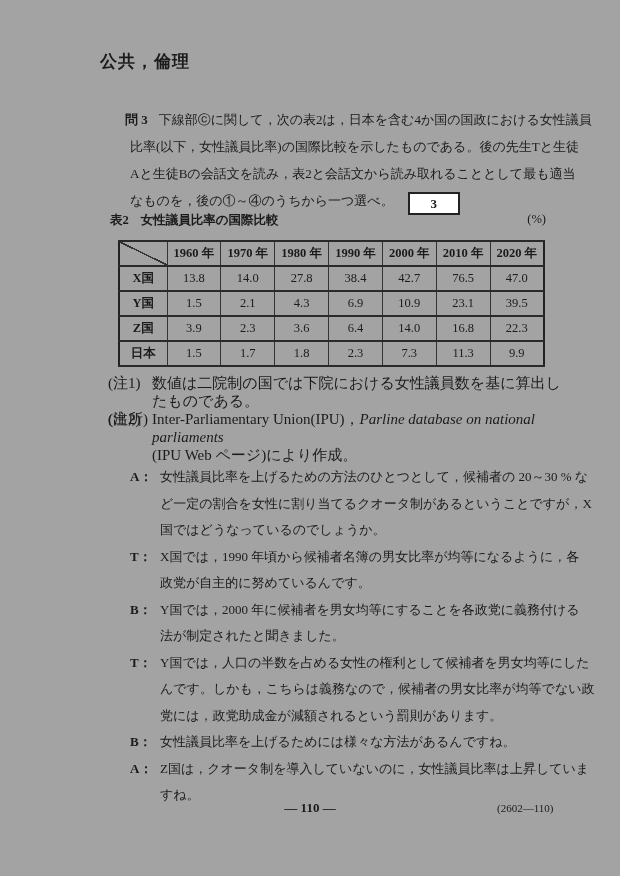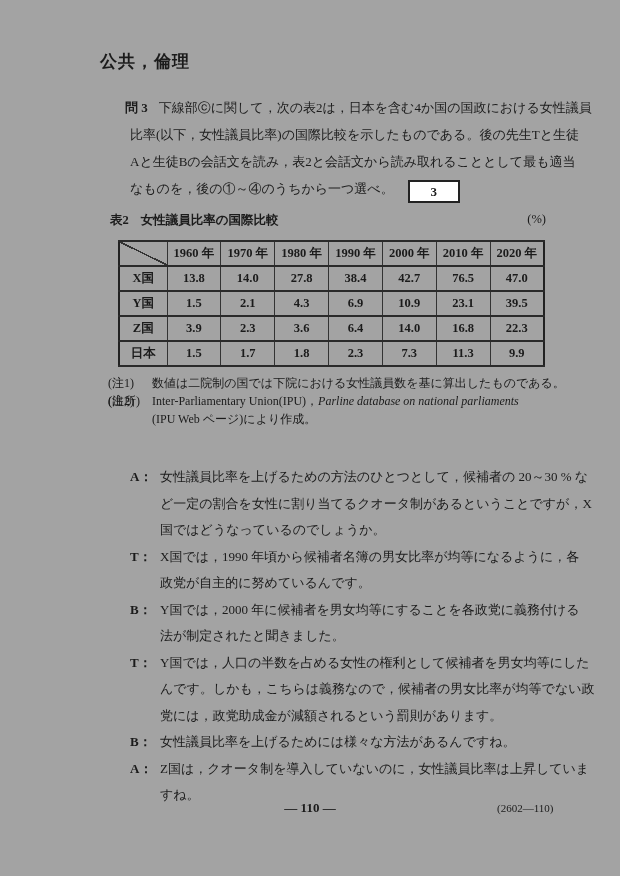--- a/index.html
+++ b/index.html
@@ -18,21 +18,21 @@
     position: absolute; left: 100px; top: 50px;
     margin: 0;
     font-size: 17px; font-weight: 700; letter-spacing: 1px;
   }
   
   .question {
     position: absolute; left: 108px; top: 94px; width: 456px;
     font-size: 13px; line-height: 27px;
   }
   .qline { padding-left: 22px; white-space: nowrap; }
-  .qline.first { padding-left: 17px; }
+  .qline.first { padding-left: 17px; margin-top: 12px; }
   .qnum { font-weight: 700; margin-right: 11px; }
   .answer-box {
     display: inline-block;
     border: 2px solid #222;
     min-width: 48px; height: 19px; line-height: 19px;
     text-align: center; font-weight: 700;
     margin-left: 14px; vertical-align: -3px;
     background: #fff;
   }
   
@@ -46,32 +46,32 @@
     position: absolute; left: 118px; top: 240px;
     width: 427px; table-layout: fixed;
     border-collapse: collapse;
     font-size: 12.5px;
     border: 2px solid #222;
   }
   table.stats th, table.stats td {
     border-left: 1px solid #333; border-right: 1px solid #333;
     border-top: 2px solid #2a2a2a; border-bottom: 2px solid #2a2a2a;
     height: 23px; padding: 0 2px;
-    text-align: center; font-weight: 700;
+    text-align: center; font-weight: 400;
   }
   table.stats th.rowlabel, table.stats th.col-year { font-weight: 700; }
   th.diag {
     background-image: linear-gradient(to bottom left,
       transparent calc(50% - 0.8px), #333 calc(50% - 0.8px),
       #333 calc(50% + 0.8px), transparent calc(50% + 0.8px));
   }
   
   .notes {
     position: absolute; left: 108px; top: 374px; width: 460px;
-    font-size: 12px; line-height: 18px;
+    font-size: 15px; line-height: 18px;
   }
   .note { position: relative; padding-left: 44px; }
   .note-label { position: absolute; left: 0; top: 0; }
   .seg-italic { font-style: italic; }
   
   .dialogue {
     position: absolute; left: 130px; top: 464px; width: 434px;
     font-size: 13px; line-height: 26.5px;
   }
   .entry { position: relative; padding-left: 30px; }

